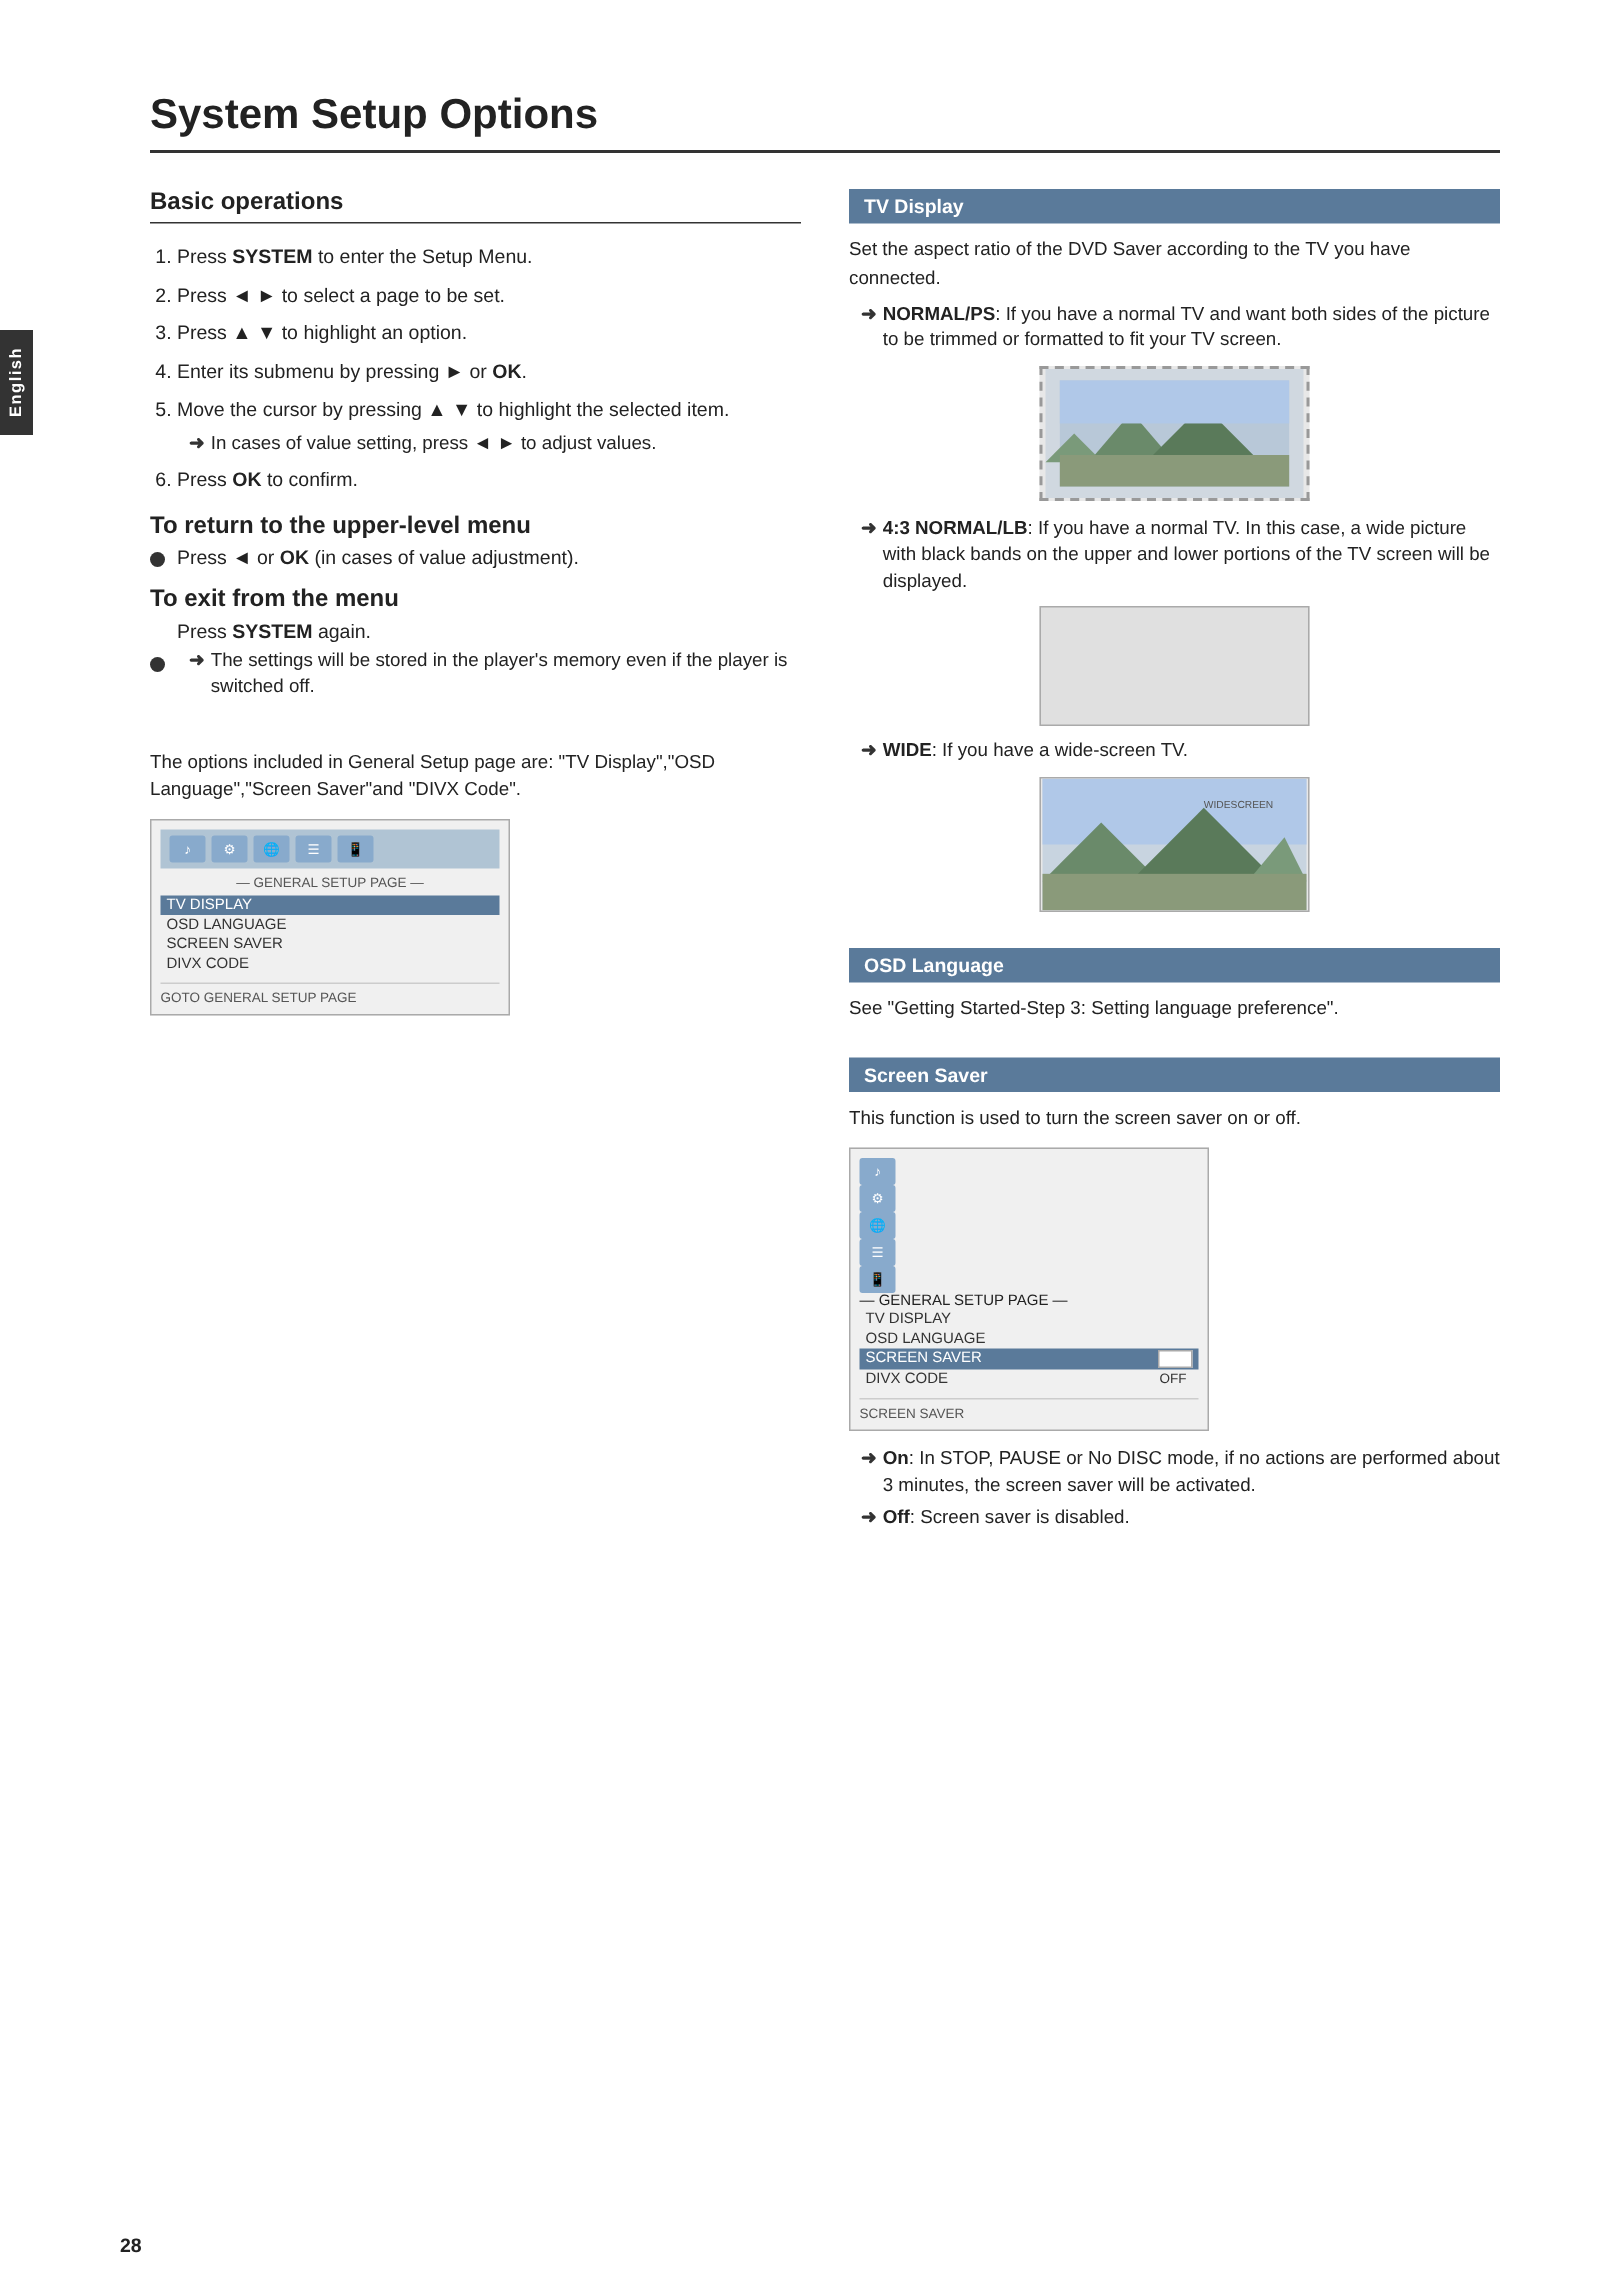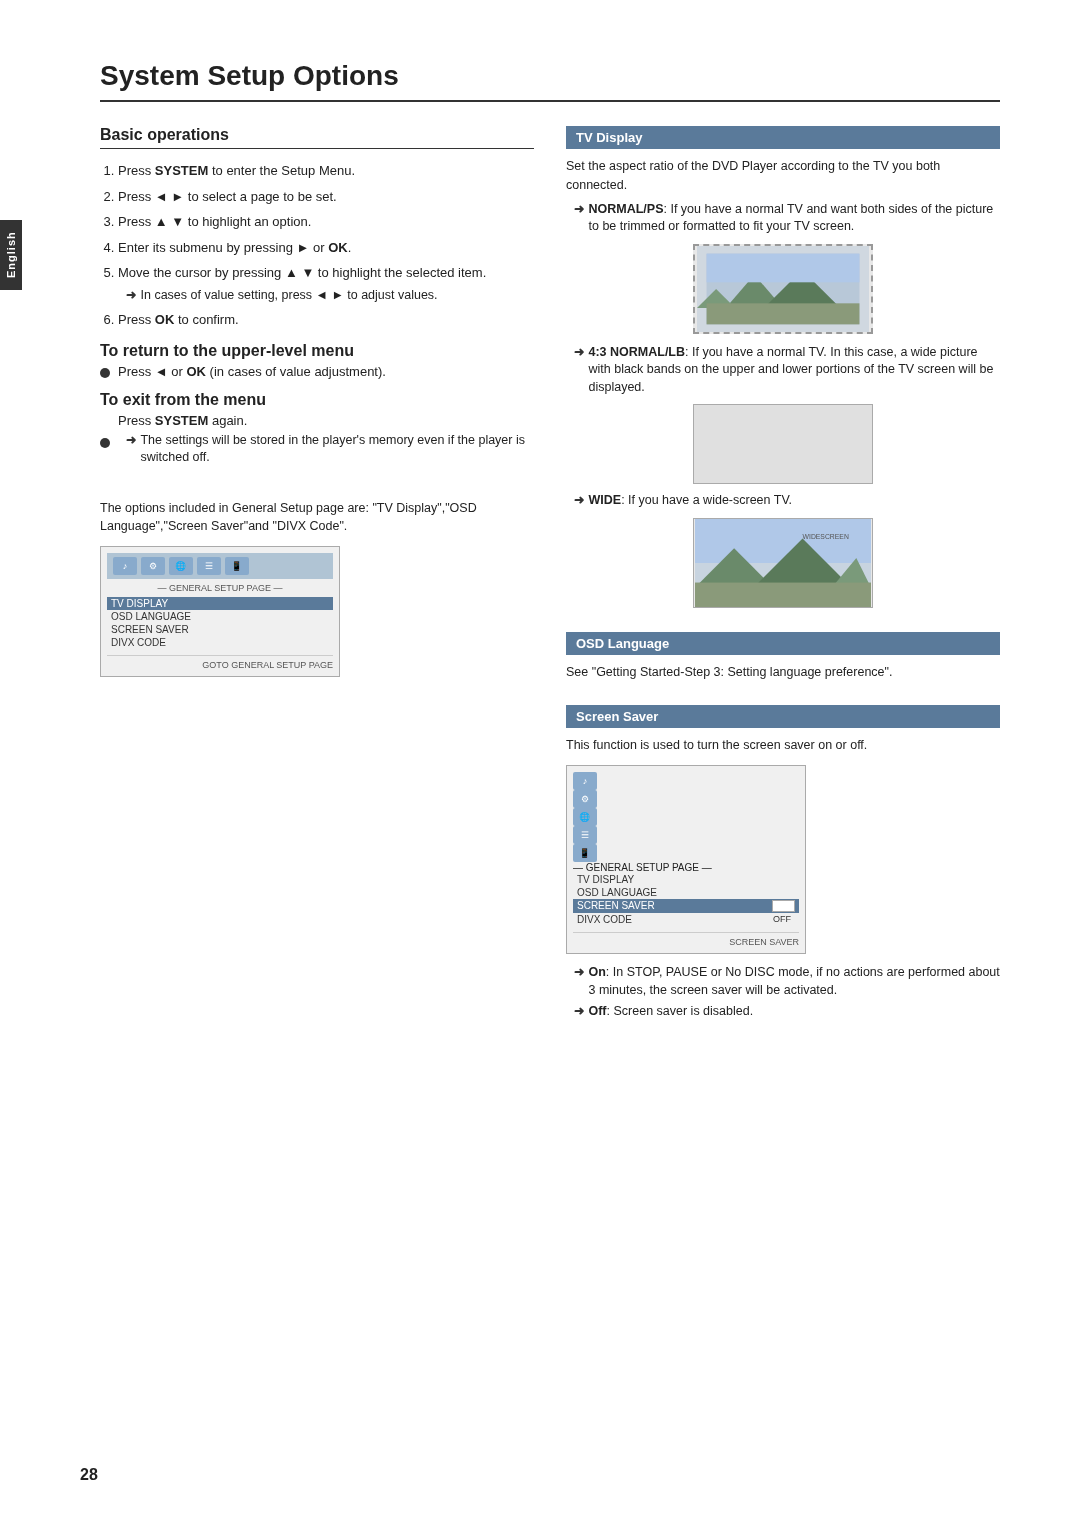--- a/index.html
+++ b/index.html
@@ -140,23 +140,23 @@
     }
     .landscape-image svg {
       width: 100%;
       height: 100%;
     }
     .landscape-image-dashed {
       border: 2px dashed #999;
     }
     .page-number {
       position: absolute;
-      bottom: 44px;
+      bottom: 24px;
       left: 80px;
-      font-size: 16px;
+      font-size: 13px;
       font-weight: bold;
     }
     
     .setup-screenshot {
       border: 1px solid #aaa;
       background: #f0f0f0;
       padding: 6px;
       margin: 10px 0 16px 0;
       width: 240px;
       font-size: 10px;
@@ -193,21 +193,21 @@
     .setup-menu-item.highlighted {
       background: #5a7a9a;
       color: #fff;
     }
     .setup-footer {
       margin-top: 6px;
       padding-top: 4px;
       border-top: 1px solid #ccc;
       font-size: 9px;
       color: #555;
-      text-align: right;
+      text-align: left;
     }
     
     .screen-saver-screenshot {
       border: 1px solid #aaa;
       background: #f0f0f0;
       padding: 6px;
       margin: 10px 0 10px 0;
       width: 240px;
       font-size: 10px;
     }
@@ -298,21 +298,21 @@
           <div class="setup-footer">GOTO GENERAL SETUP PAGE</div>
         </div>
       </div>
 
     </div>
 
     <div class="col-right">
 
       <div class="right-section">
         <div class="right-header">TV Display</div>
-        <p style="font-size:12.5px;line-height:1.5;margin-bottom:6px;">Set the aspect ratio of the DVD Player according to the TV you both connected.</p>
+        <p style="font-size:12.5px;line-height:1.5;margin-bottom:6px;">Set the aspect ratio of the DVD Saver according to the TV you have connected.</p>
         <div class="arrow-note">
           <span class="arr">➜</span>
           <span><b>NORMAL/PS</b>: If you have a normal TV and want both sides of the picture to be trimmed or formatted to fit your TV screen.</span>
         </div>
 
         <div class="landscape-image landscape-image-dashed">
           <svg viewBox="0 0 180 90">
             <rect x="0" y="0" width="180" height="90" fill="#d0d8e0"></rect>
             <rect x="10" y="8" width="160" height="74" fill="#b8c8d8"></rect>
 

